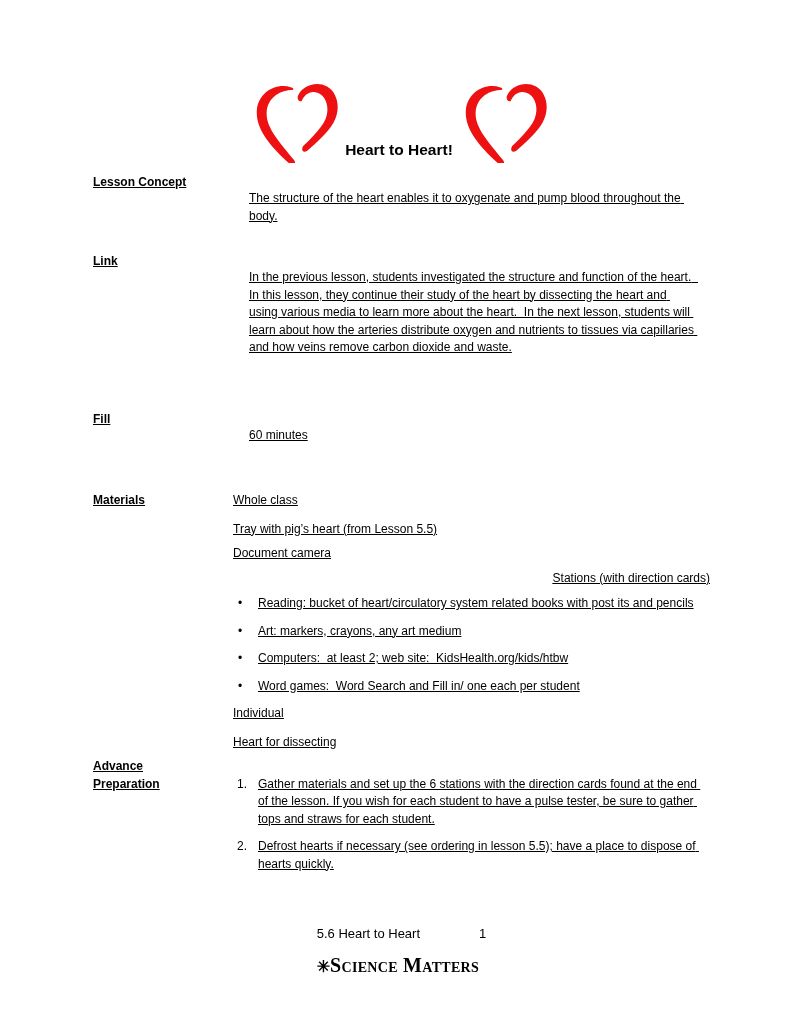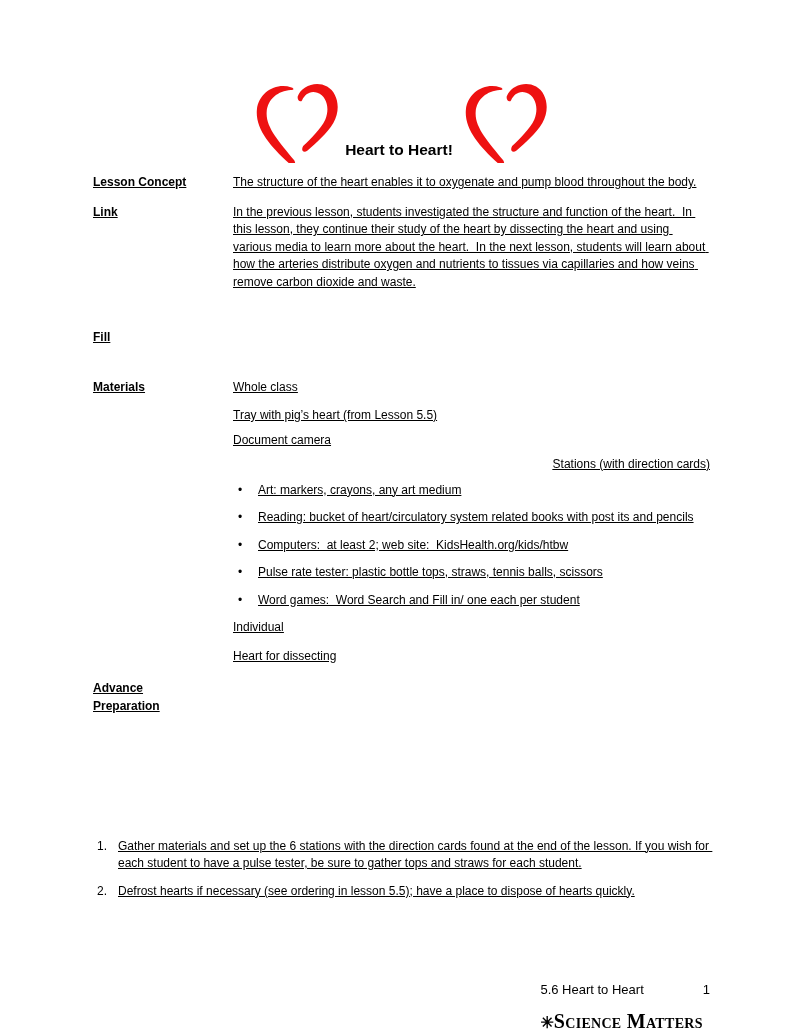--- a/index.html
+++ b/index.html
@@ -29,26 +29,26 @@
   }
 
   
   main { padding: 14px 88px 0 93px; font-size: 12px; line-height: 17.5px; text-decoration: underline; }
   .row { display: flex; }
   .label {
     flex: 0 0 140px; width: 140px;
     font-weight: bold;
   }
   .content { flex: 1 1 auto; min-width: 0; }
-  .content p { margin: 0; white-space: pre-wrap; }
+  .content p { margin: 16px; white-space: pre-wrap; }
 
   .row-lesson-concept { margin-bottom: 12px; }
   .row-time      { margin-top: 38px; }
   .row-materials { margin-top: 32px; }
-  .row-advance   { margin-top: 8px; flex-direction: column; }
+  .row-advance   { margin-top: 0; }
 
   .underline { text-decoration: underline; }
 
   
   .m-heading { margin: 0 0 11px 0 !important; }
   .m-line    { margin: 0 0 7px 0 !important; }
   .stations-heading { margin: 0 0 8px 0 !important; white-space: pre-wrap; text-align: right; }
 
   .bullet-item {
     position: relative;
@@ -67,23 +67,23 @@
     position: relative;
     padding-left: 25px;
     margin: 0 0 10px 0;
     white-space: pre-wrap;
   }
   .step-num { position: absolute; left: 4px; top: 0; }
 
   
   footer {
     position: absolute;
-    left: 93px; right: 88px; top: 982px;
+    left: 93px; right: 88px; top: 926px;
     display: flex;
-    justify-content: flex-end;
+    justify-content: center;
     align-items: flex-start;
     font-size: 13px; line-height: 15px;
   }
   .logo {
     font-family: "Liberation Serif", serif;
     font-weight: bold;
     font-variant-caps: small-caps;
     font-size: 20px;
     line-height: 20px;
     letter-spacing: 0.3px;
@@ -120,36 +120,38 @@
 
     <div class="row row-link">
       <div class="label">Link</div>
       <div class="content">
         <p>In the previous lesson, students investigated the structure and function of the heart.  In this lesson, they continue their study of the heart by dissecting the heart and using various media to learn more about the heart.  In the next lesson, students will learn about how the arteries distribute oxygen and nutrients to tissues via capillaries and how veins remove carbon dioxide and waste.</p>
       </div>
     </div>
 
     <div class="row row-time">
       <div class="label">Fill</div>
+      <div class="content">
+        <p>60 minutes</p>
+      </div>
     </div>
 
     <div class="row row-materials">
       <div class="label">Materials</div>
       <div class="content">
 
         <p class="m-heading underline">Whole class</p>
         <p class="m-line">Tray with pig’s heart (from Lesson 5.5)</p>
         <p class="m-line">Document camera</p>
 
         <p class="stations-heading"><span class="underline">Stations (</span><span>with direction cards</span><span class="underline">)</span></p>
 
+        <div class="bullet-item">Reading: bucket of heart/circulatory system related books with post its and pencils</div>
         <div class="bullet-item">Art: markers, crayons, any art medium</div>
-        <div class="bullet-item">Reading: bucket of heart/circulatory system related books with post its and pencils</div>
         <div class="bullet-item">Computers:  at least 2; web site:  KidsHealth.org/kids/htbw</div>
-        <div class="bullet-item">Pulse rate tester: plastic bottle tops, straws, tennis balls, scissors</div>
         <div class="bullet-item">Word games:  Word Search and Fill in/ one each per student</div>
 
         <p class="m-heading underline" style="margin-bottom:11px">Individual</p>
         <p class="m-line">Heart for dissecting</p>
 
       </div>
     </div>
 
     <div class="row row-advance">
       <div class="label">

